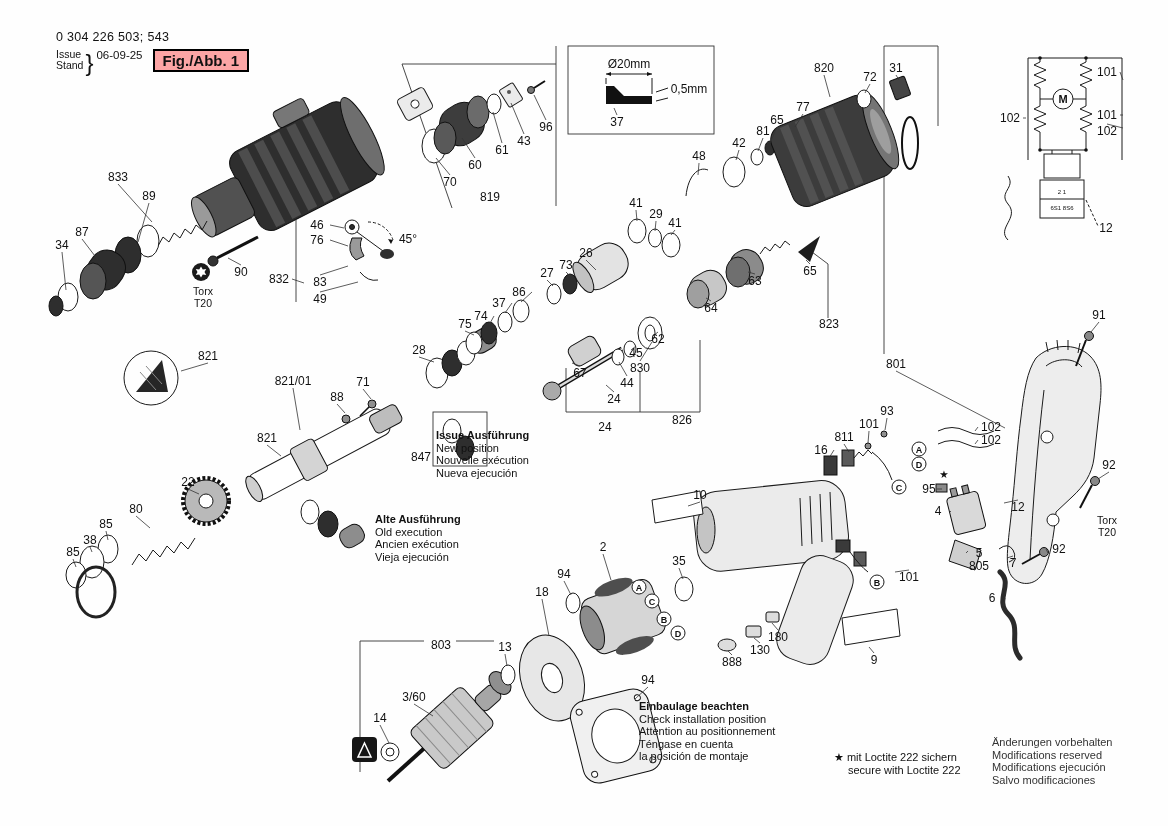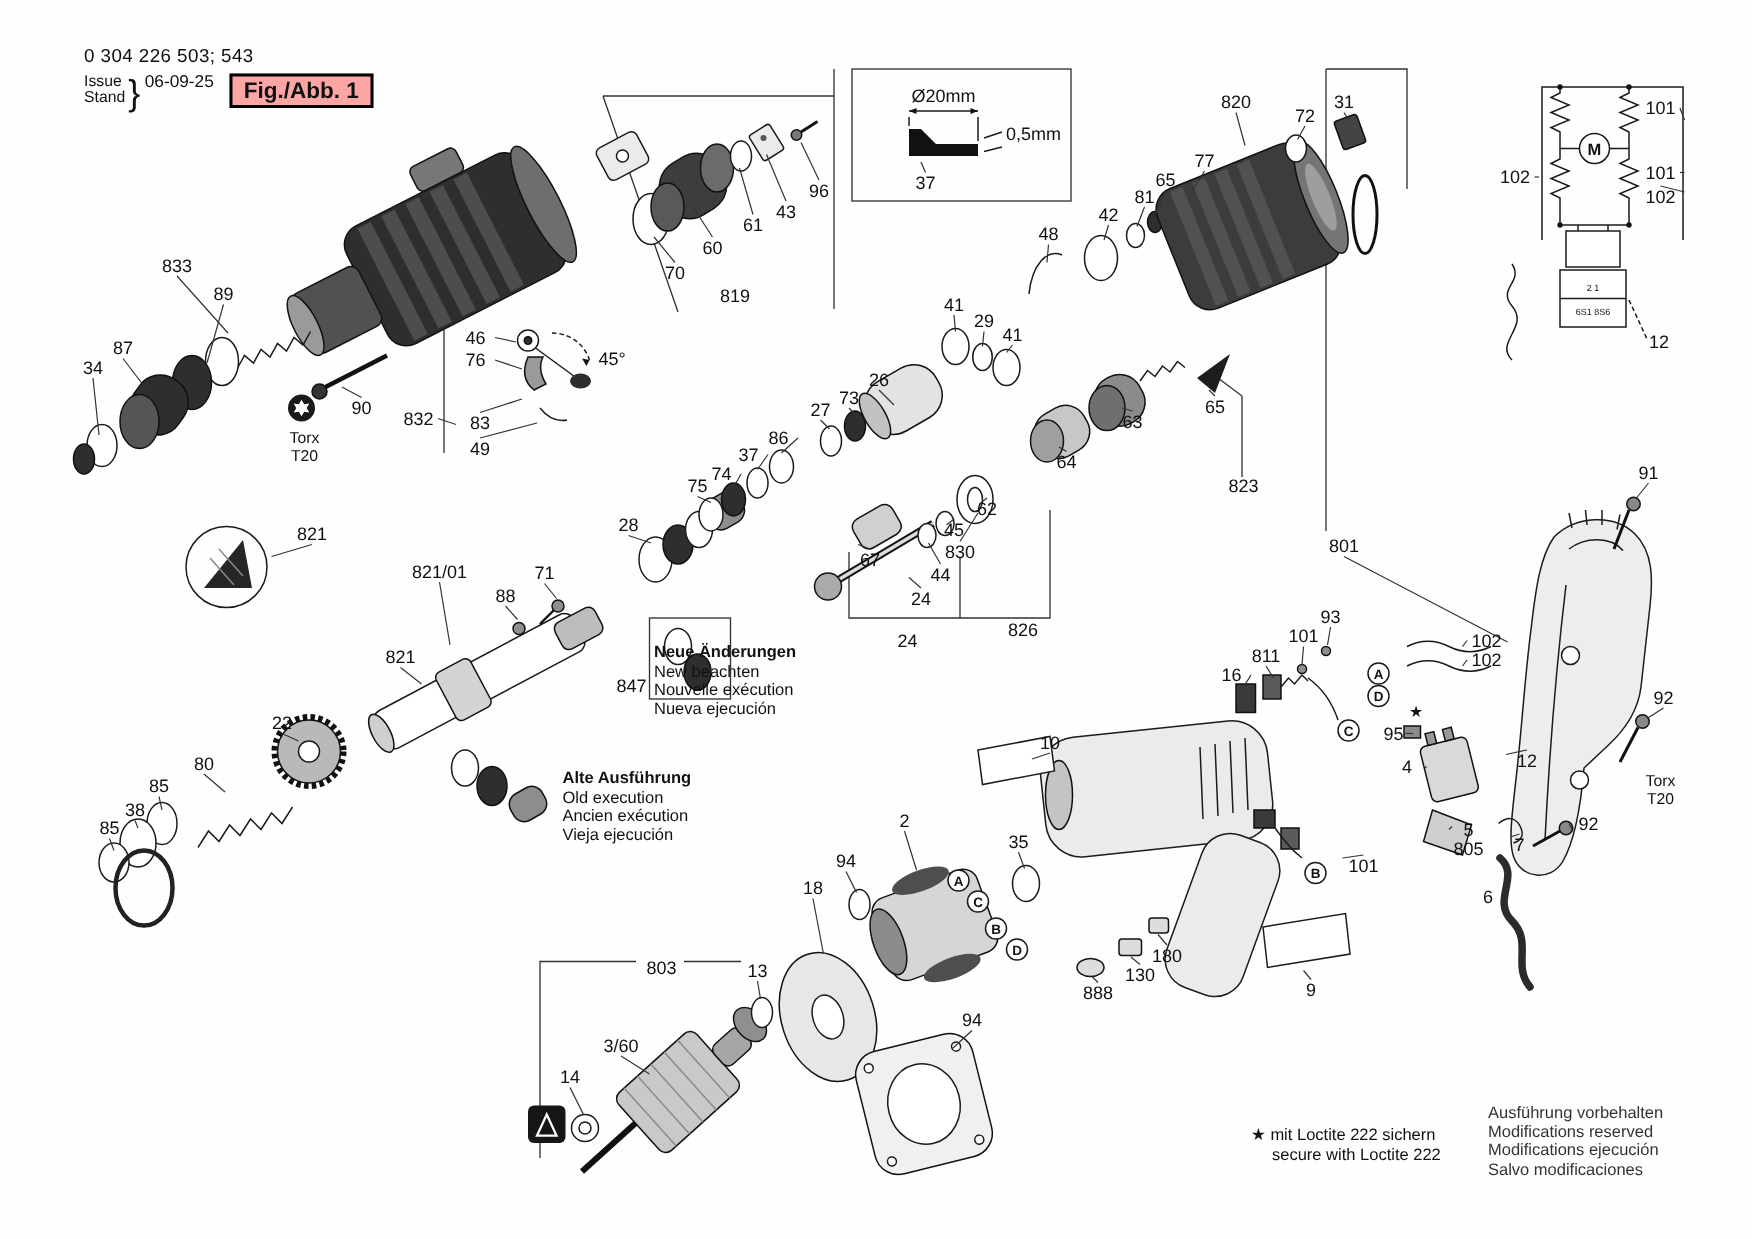--- a/index.html
+++ b/index.html
@@ -616,35 +616,42 @@
         <div>Issue</div>
         <div>Stand</div>
       </div>
       <span class="brace">}</span>
       <span class="date">06-09-25</span>
       <span class="fig-box">Fig./Abb. 1</span>
     </div>
   </div>
 
   <div class="note" style="left:436px;top:429px">
-      <div class="bold">Neue Änderungen</div>
-      <div>New beachten</div>
+      <div class="bold">Issue Ausführung</div>
+      <div>New position</div>
       <div>Nouvelle exécution</div>
       <div>Nueva ejecución</div>
     </div>
   <div class="note" style="left:375px;top:513px">
       <div class="bold">Alte Ausführung</div>
       <div>Old execution</div>
       <div>Ancien exécution</div>
       <div>Vieja ejecución</div>
     </div>
+  <div class="note" style="left:639px;top:700px">
+      <div class="bold">Einbaulage beachten</div>
+      <div>Check installation position</div>
+      <div>Attention au positionnement</div>
+      <div>Téngase en cuenta</div>
+      <div>la posición de montaje</div>
+    </div>
   <div class="note loctite" style="left:834px;top:751px">
       <div>★ mit Loctite 222 sichern</div>
       <div>secure with Loctite 222</div>
     </div>
   <div class="note reservation" style="left:992px;top:736px">
-      <div>Ausführung vorbehalten</div>
+      <div>Änderungen vorbehalten</div>
       <div>Modifications reserved</div>
       <div>Modifications ejecución</div>
       <div>Salvo modificaciones</div>
     </div>
 
 </div>
 
 </body></html>

